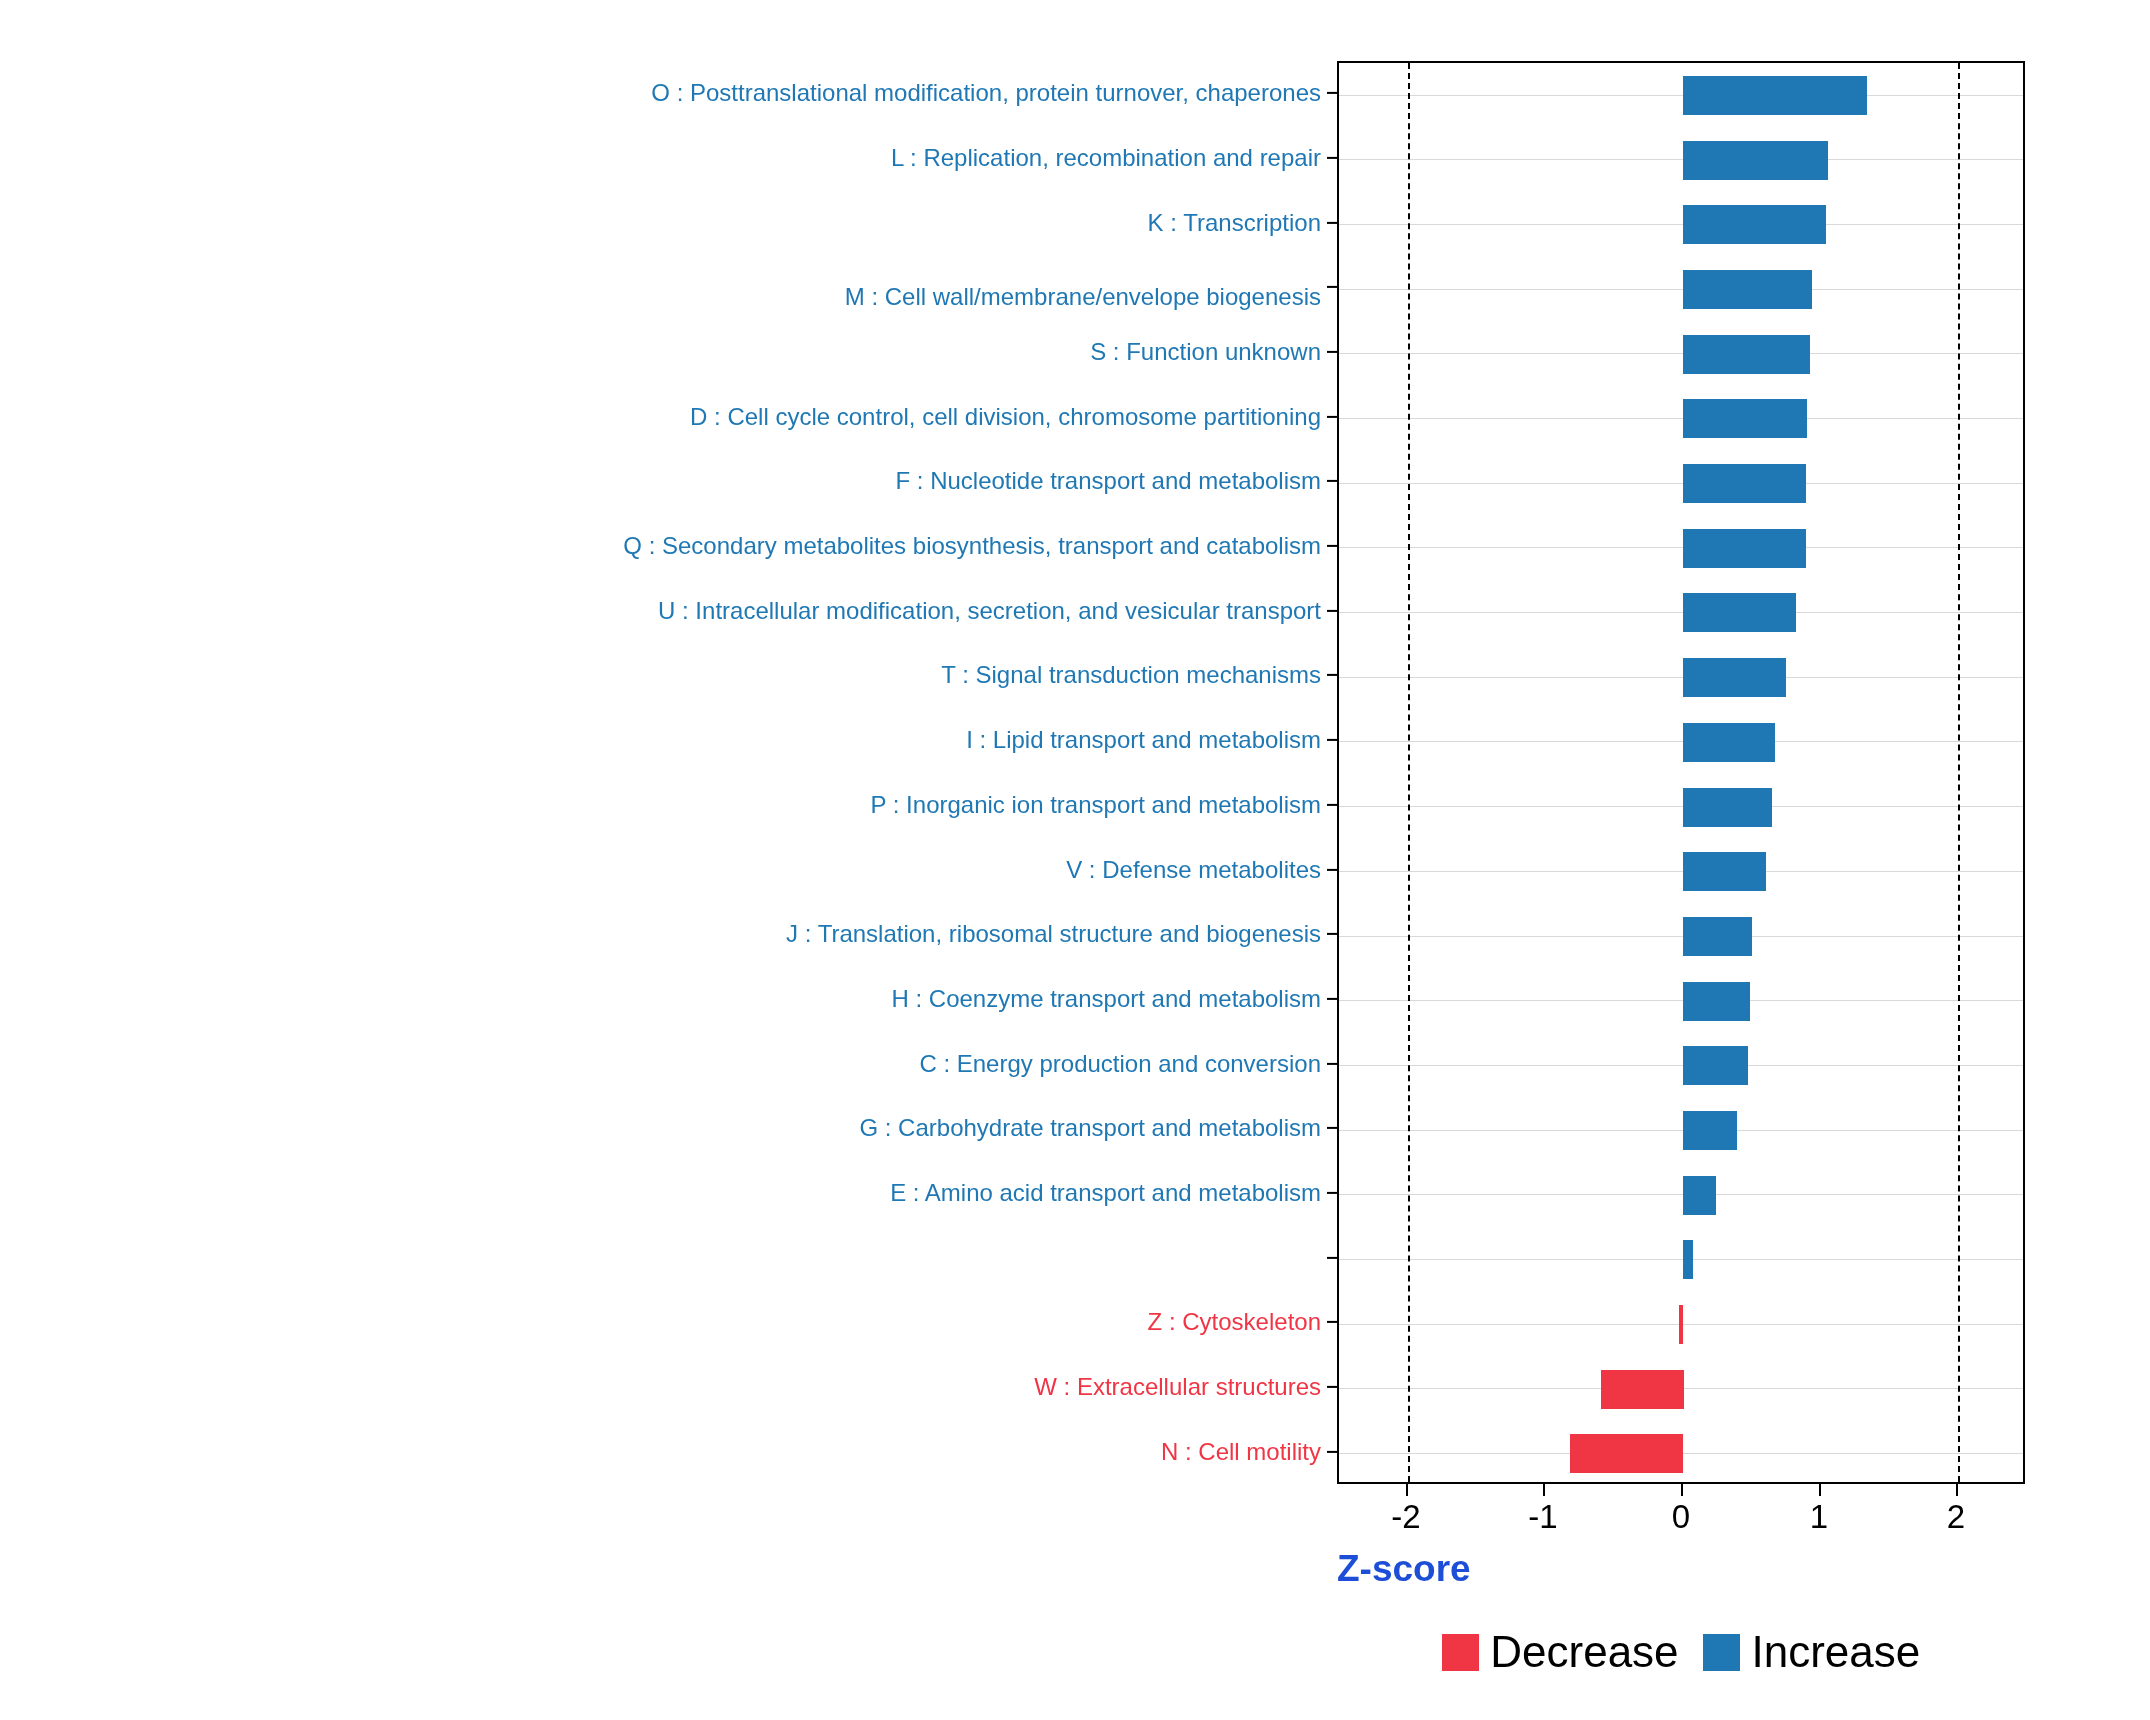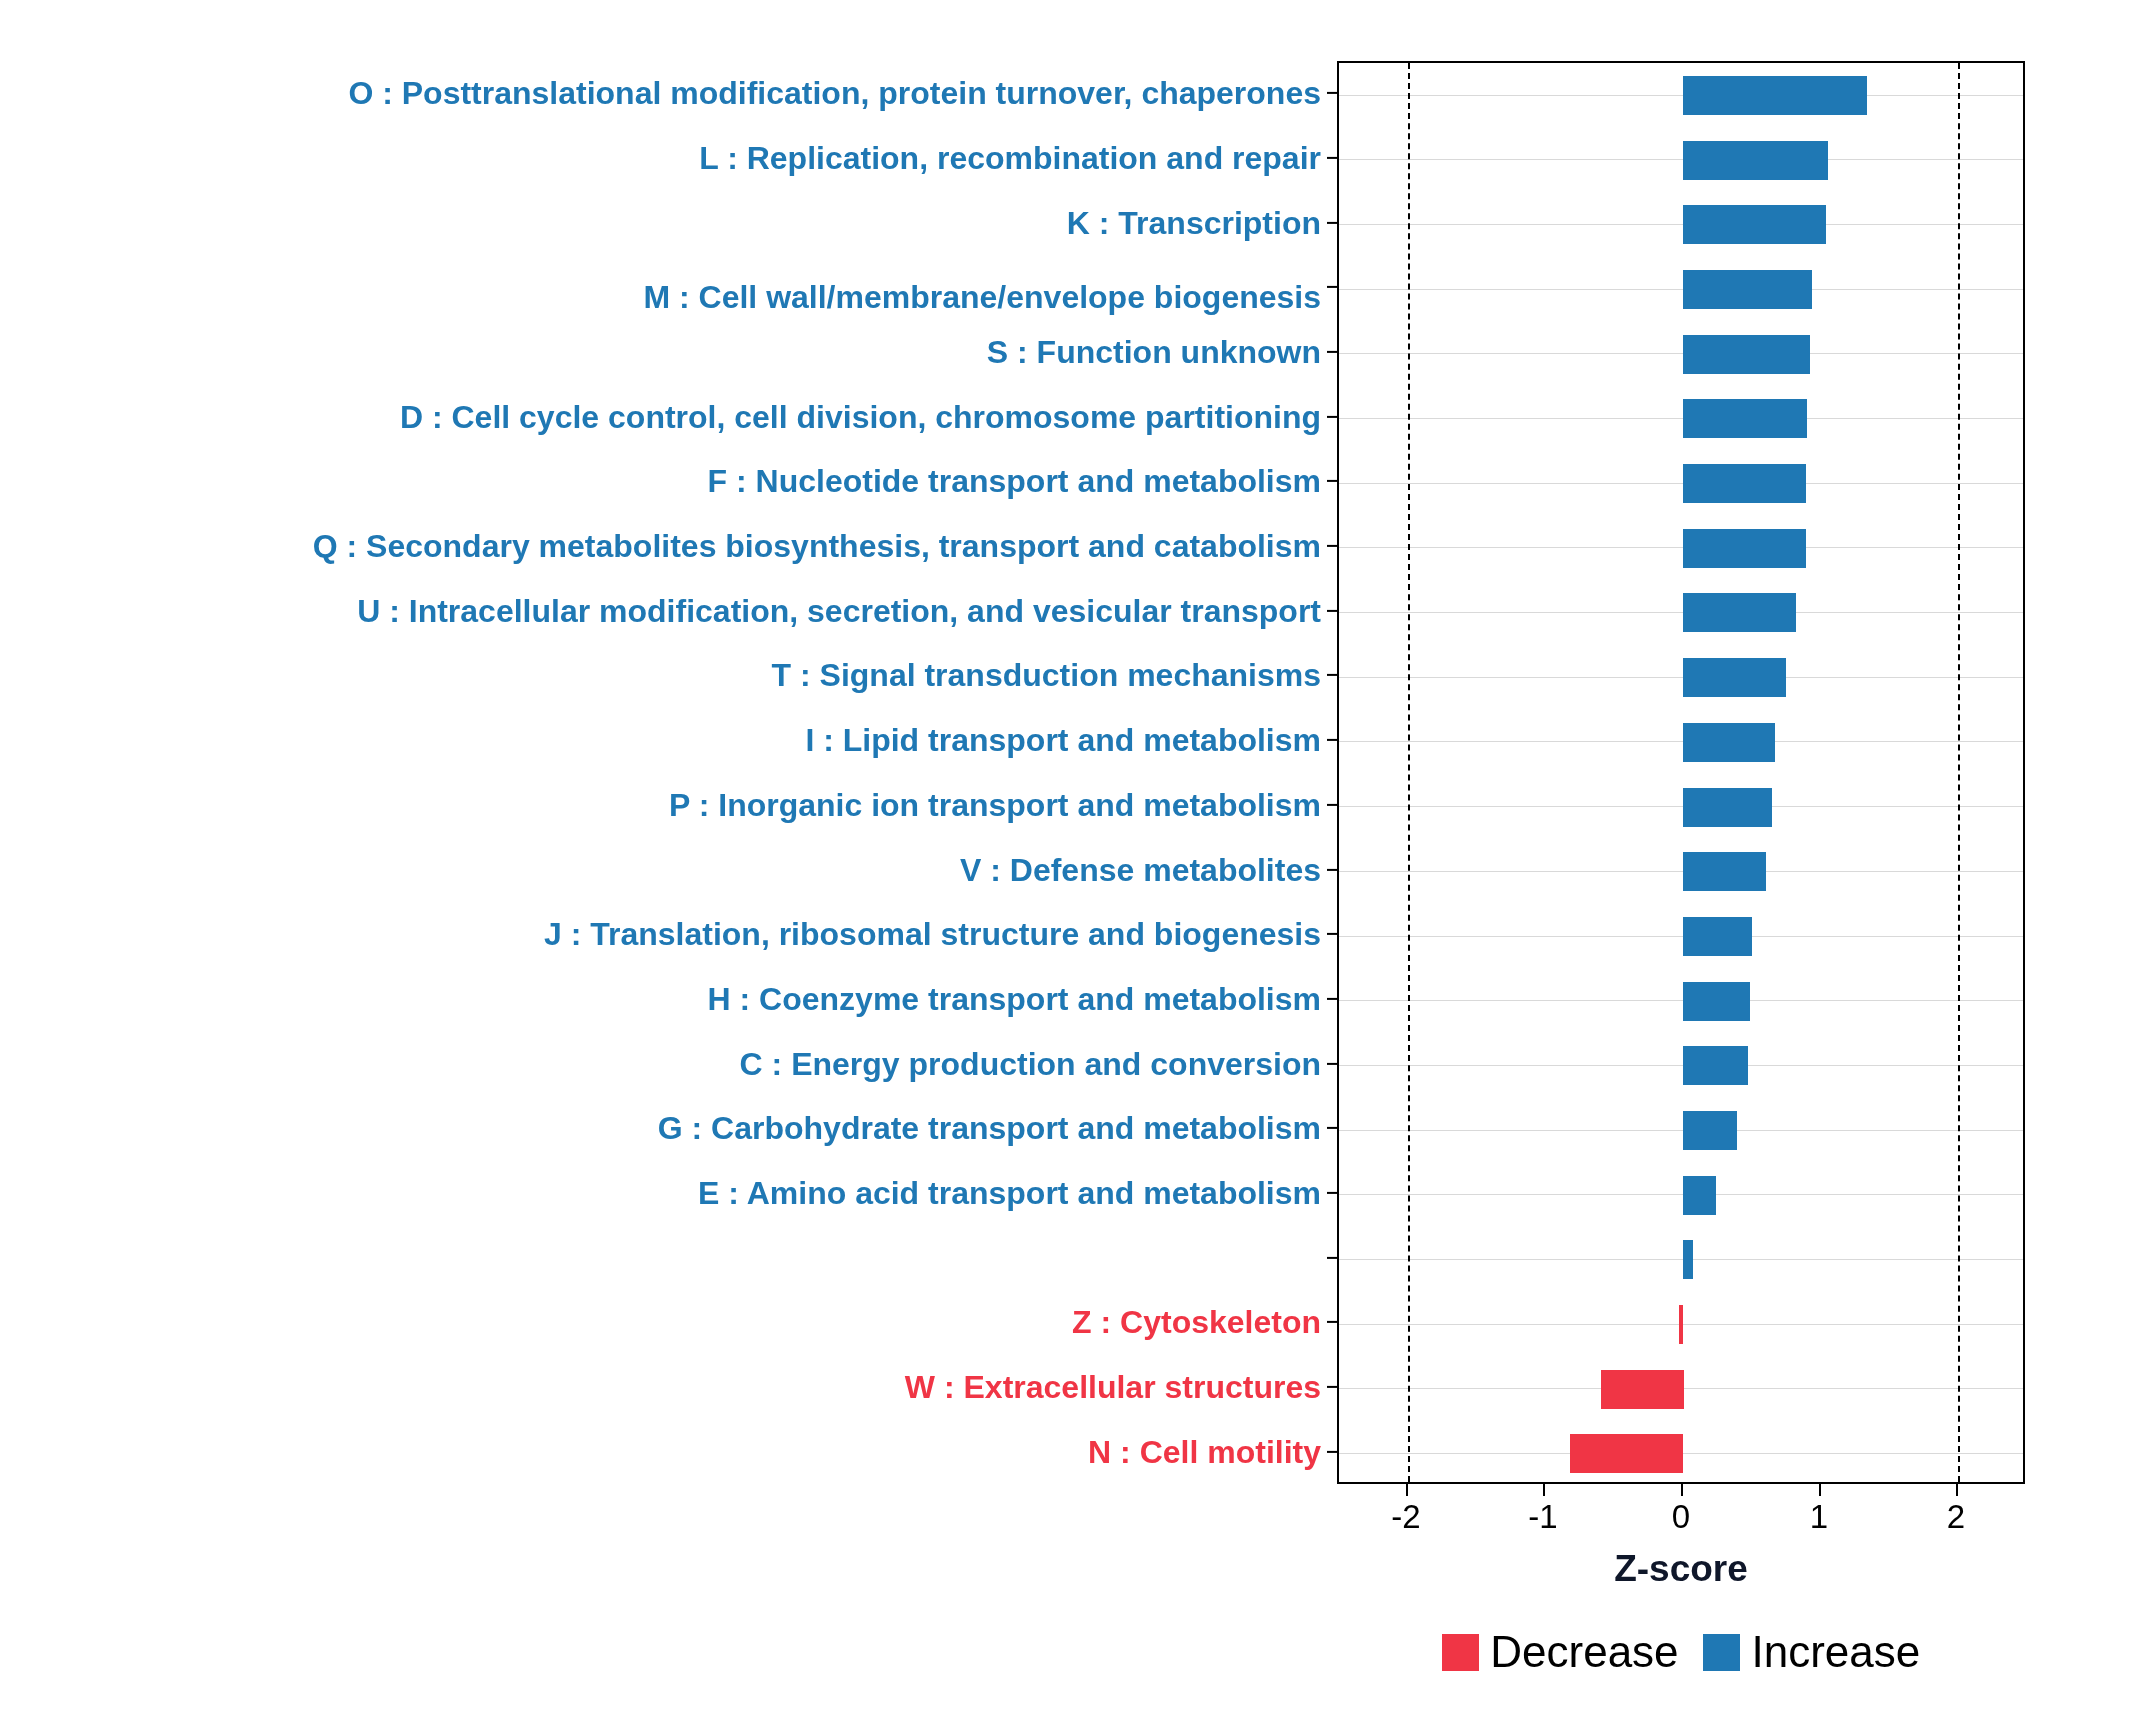--- a/index.html
+++ b/index.html
@@ -70,24 +70,23 @@
     left: 43px;
     top: 61px;
     width: 1294px;
     height: 1423px;
   }
   .cat-label {
     position: absolute;
     right: 16px;
     transform: translateY(-50%);
     white-space: nowrap;
-    font-size: 32px;
+    font-size: 24px;
     line-height: 36px;
     text-align: right;
-    font-weight: bold;
   }
   .cat-label.inc { color: #1f78b4; }
   .cat-label.dec { color: #f03545; }
 
   .tick-mark {
     position: absolute;
     right: 0;
     width: 10px;
     height: 2.2px;
     background: #000000;
@@ -107,24 +106,24 @@
     top: 1498px;
     transform: translateX(-50%);
     font-size: 33px;
     color: #000000;
   }
   .xaxis-title {
     position: absolute;
     top: 1548px;
     left: 1337px;
     width: 688px;
-    text-align: center;
+    text-align: left;
     font-size: 37px;
     font-weight: bold;
-    color: #0f172a;
+    color: #1d4ed8;
   }
 
   
   .legend {
     position: absolute;
     top: 1627px;
     left: 1337px;
     width: 688px;
     display: flex;
     justify-content: center;

